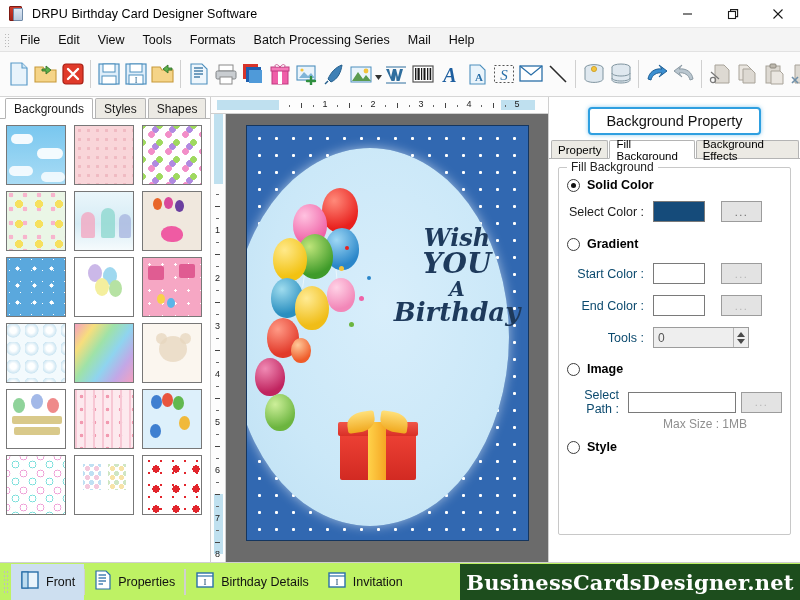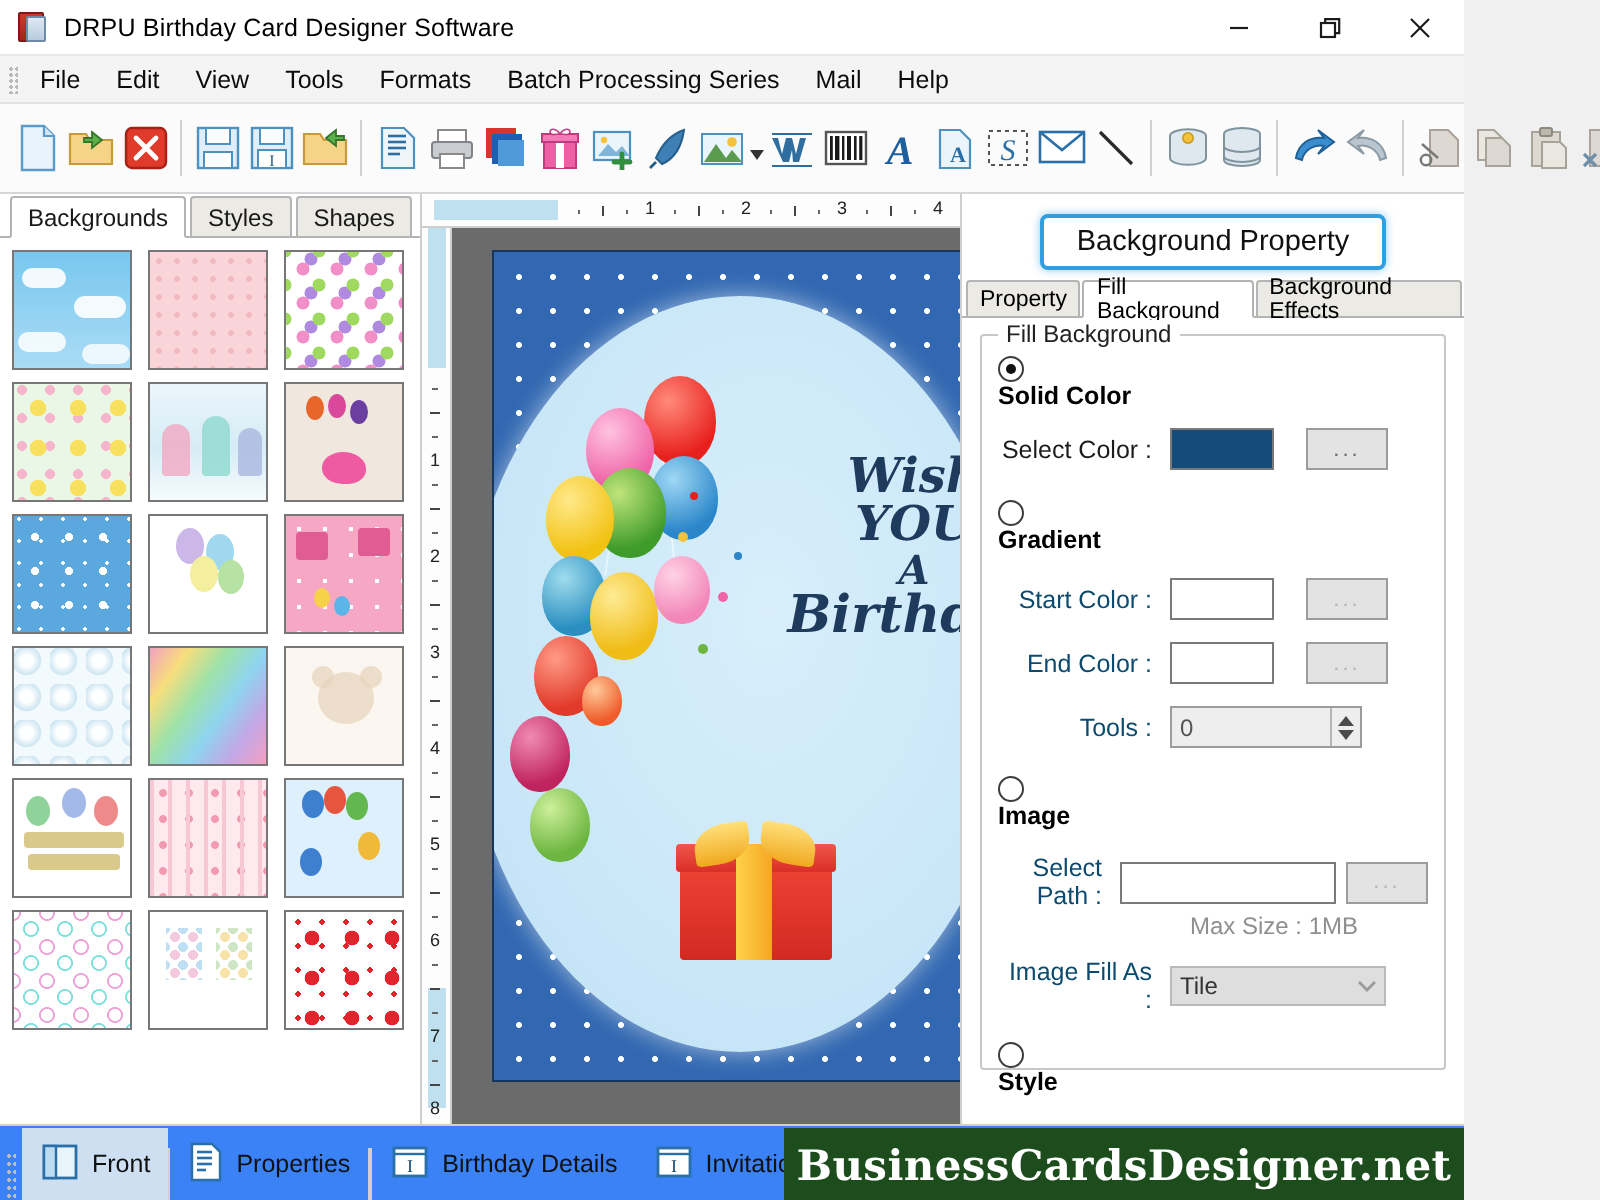--- a/index.html
+++ b/index.html
@@ -2,21 +2,21 @@
 <html><head>
 <meta charset="utf-8">
 <style>
   * { box-sizing: border-box; }
   html, body { margin:0; padding:0; }
   body {
     width:800px; height:600px; overflow:hidden;
     font-family:"Liberation Sans", sans-serif;
     font-size:12px; color:#000; background:#f0f0f0;
   }
-  #app { width:732px; height:600px; display:flex; flex-direction:column; background:#fff; position:relative; }
+  #app { width:800px; height:600px; display:flex; flex-direction:column; background:#fff; position:relative; }
 
   
   .titlebar { height:28px; background:#fff; display:flex; align-items:center; border-bottom:1px solid #e8e8e8; flex:none; }
   .app-icon { width:18px; height:18px; margin-left:7px; margin-right:7px; position:relative; flex:none; }
   .app-icon .bk { position:absolute; left:2px; top:1px; width:13px; height:15px; background:linear-gradient(180deg,#cf3a2a,#a3231a); border:1px solid #7d1a13; border-radius:1px; }
   .app-icon .bk2 { position:absolute; left:6px; top:3px; width:10px; height:13px; background:linear-gradient(180deg,#dfe9f5,#b9cade); border:1px solid #6f8aa8; border-radius:1px; }
   .title-text { font-size:12.5px; color:#000; letter-spacing:.1px; }
   .winbtns { margin-left:auto; display:flex; height:28px; }
   .winbtn { width:45px; height:28px; display:flex; align-items:center; justify-content:center; }
   .winbtn svg { display:block; }
@@ -72,21 +72,21 @@
           background-image:radial-gradient(circle, #ffffff 1.35px, rgba(255,255,255,0) 1.6px);
           background-size:17px 17px; background-position:4px 4px;
           border:1px solid #15365f; overflow:hidden; }
   .card-oval { position:absolute; left:-16px; top:22px; width:278px; height:378px;
           border-radius:50%; background:radial-gradient(ellipse at 55% 42%, #d8eefb 0%, #cbe8f8 55%, #bcdff3 100%);
           box-shadow:0 0 12px rgba(255,255,255,0.55); }
   .card-text { position:absolute; left:140px; top:100px; width:140px; text-align:center;
           font-family:"DejaVu Serif", serif; font-style:italic; font-weight:bold;
           color:#1e3a5c; line-height:1.02; }
   .ct-l1 { font-size:24px; }
-  .ct-l2 { font-size:24px; }
+  .ct-l2 { font-size:28px; }
   .ct-l3 { font-size:20px; }
   .ct-l4 { font-size:26px; }
   .ct-l5 { font-size:26px; }
 
   .balloon { position:absolute; border-radius:50% 50% 48% 48%; }
   .balloon:after { content:""; position:absolute; left:50%; bottom:-4px; margin-left:-3px;
           border-left:3px solid transparent; border-right:3px solid transparent; border-top:5px solid inherit; }
   .bstr { position:absolute; width:1px; background:rgba(255,255,255,.55); }
 
   .gift { position:absolute; left:93px; top:288px; width:76px; height:66px; }
@@ -107,21 +107,21 @@
   .rp-title { border:2px solid #2e9fe0; border-radius:4px; padding:4px 16px; font-size:14.5px; color:#111;
               box-shadow:0 0 4px rgba(46,159,224,.55); background:#fff; }
   .rp-tabs { display:flex; align-items:flex-end; padding-left:2px; border-bottom:1px solid #b4b4b4; height:20px; }
   .rp-tab { height:18px; padding:0 6px; display:flex; align-items:center; font-size:11.5px;
             background:#eceae4; border:1px solid #b4b4b4; border-bottom:none; margin-right:1px; border-radius:2px 2px 0 0; }
   .rp-tab.active { background:#fff; border-bottom:1px solid #fff; margin-bottom:-1px; height:19px; }
   .rp-body { flex:1; padding:8px 9px 0 9px; position:relative; }
   .fieldset { border:1px solid #c8c8c8; border-radius:2px; padding:10px 8px 8px 8px; position:relative; height:368px; }
   .fieldset > .legend { position:absolute; top:-8px; left:8px; background:#fff; padding:0 4px; font-size:12px; color:#222; }
   .row { display:flex; align-items:center; margin-bottom:11px; }
-  .radio-row { display:flex; align-items:flex-start; margin-bottom:9px;flex-direction:column; }
+  .radio-row { display:flex; align-items:flex-end; margin-bottom:9px; }
   .radio { width:13px; height:13px; border:1.4px solid #3d3d3d; border-radius:50%; margin-right:7px; position:relative; background:#fff; flex:none; }
   .radio.on:after { content:""; position:absolute; left:2.6px; top:2.6px; width:5.4px; height:5.4px; background:#111; border-radius:50%; }
   .radio-label { font-size:12.5px; font-weight:bold; color:#000; }
   .lbl { font-size:12.5px; color:#1c1c1c; width:86px; text-align:right; padding-right:9px; }
   .lbl.dim { color:#0c4a6e; }
   .swatch { width:52px; height:21px; border:1px solid #7a7a7a; flex:none; }
   .txtbox { width:52px; height:21px; border:1px solid #7a7a7a; background:#fff; flex:none; }
   .txtbox.wide { width:108px; }
   .dots { width:41px; height:21px; border:1px solid #9c9c9c; background:#e3e3e3; margin-left:16px;
           display:flex; align-items:center; justify-content:center; font-size:11px; color:#6a6a6a; letter-spacing:1.5px; flex:none; }
@@ -129,21 +129,21 @@
   .spin { width:96px; height:21px; border:1px solid #9c9c9c; background:#eee; display:flex; align-items:center; flex:none; }
   .spin .val { flex:1; padding-left:4px; font-size:12px; color:#555; }
   .spin .arrows { width:15px; height:19px; border-left:1px solid #b5b5b5; display:flex; flex-direction:column; align-items:center; justify-content:center; }
   .combo { width:108px; height:20px; border:1px solid #b9b9b9; background:#dedede; display:flex; align-items:center; flex:none; }
   .combo .val { flex:1; padding-left:4px; font-size:12px; color:#333; }
   .combo .val.dim { color:#9a9a9a; }
   .combo .arr { width:17px; display:flex; align-items:center; justify-content:center; }
   .maxsize { font-size:12px; color:#8f8f8f; margin:-5px 0 9px 96px; }
 
   
-  .statusbar { height:38px; background:#3b82f6; border-top:1px solid #cfcfcf; display:flex; align-items:flex-end; flex:none; position:relative; }
+  .statusbar { height:38px; background:#bef264; border-top:1px solid #cfcfcf; display:flex; align-items:center; flex:none; position:relative; }
   .sgrip { width:5px; height:24px; margin-left:3px; margin-right:3px;
     background-image:radial-gradient(#bdbdbd 38%, transparent 40%); background-size:3px 4px; }
   .sbtn { height:36px; display:flex; align-items:center; padding:0 9px; gap:6px; font-size:12.5px; color:#111; }
   .sbtn.active { background:#cddff0; }
   .ssep { width:1px; height:26px; background:#d0d0d0; }
   .brandlink { position:absolute; right:0; top:1px; height:36px; width:340px; background:#1d4d1d;
     display:flex; align-items:center; justify-content:center; }
   .brandlink span { color:#fff; font-family:"DejaVu Serif", serif; font-weight:bold; font-size:21px; letter-spacing:.2px; }
 </style>
 </head>
@@ -674,31 +674,20 @@
           <div class="radio-row" style="margin-bottom:12px">
             <div class="radio"></div>
             <div class="radio-label">Image</div>
           </div>
           <div class="row" style="margin-bottom:6px">
             <div class="lbl dim">Select Path :</div>
             <input class="txtbox wide" type="text" style="padding-left: 3px; font-size: 11px;" placeholder="">
             <div class="dots dim" style="margin-left:5px">...</div>
           </div>
           <div class="maxsize">Max Size : 1MB</div>
-          <div class="row" style="margin-bottom:14px">
-            <div class="lbl dim">Image Fill As :</div>
-            <div class="combo">
-              <div class="val">Tile</div>
-              <div class="arr">
-                <svg width="9" height="6" viewBox="0 0 9 6">
-                    <path d="M0.5 1l4 4 4-4" fill="none" stroke="#9a9a9a" stroke-width="1.4"></path>
-                  </svg>
-              </div>
-            </div>
-          </div>
 
           <div class="radio-row" style="margin-bottom:12px">
             <div class="radio"></div>
             <div class="radio-label">Style</div>
           </div>
 
         </div>
       </div>
     </div>
   </div>

